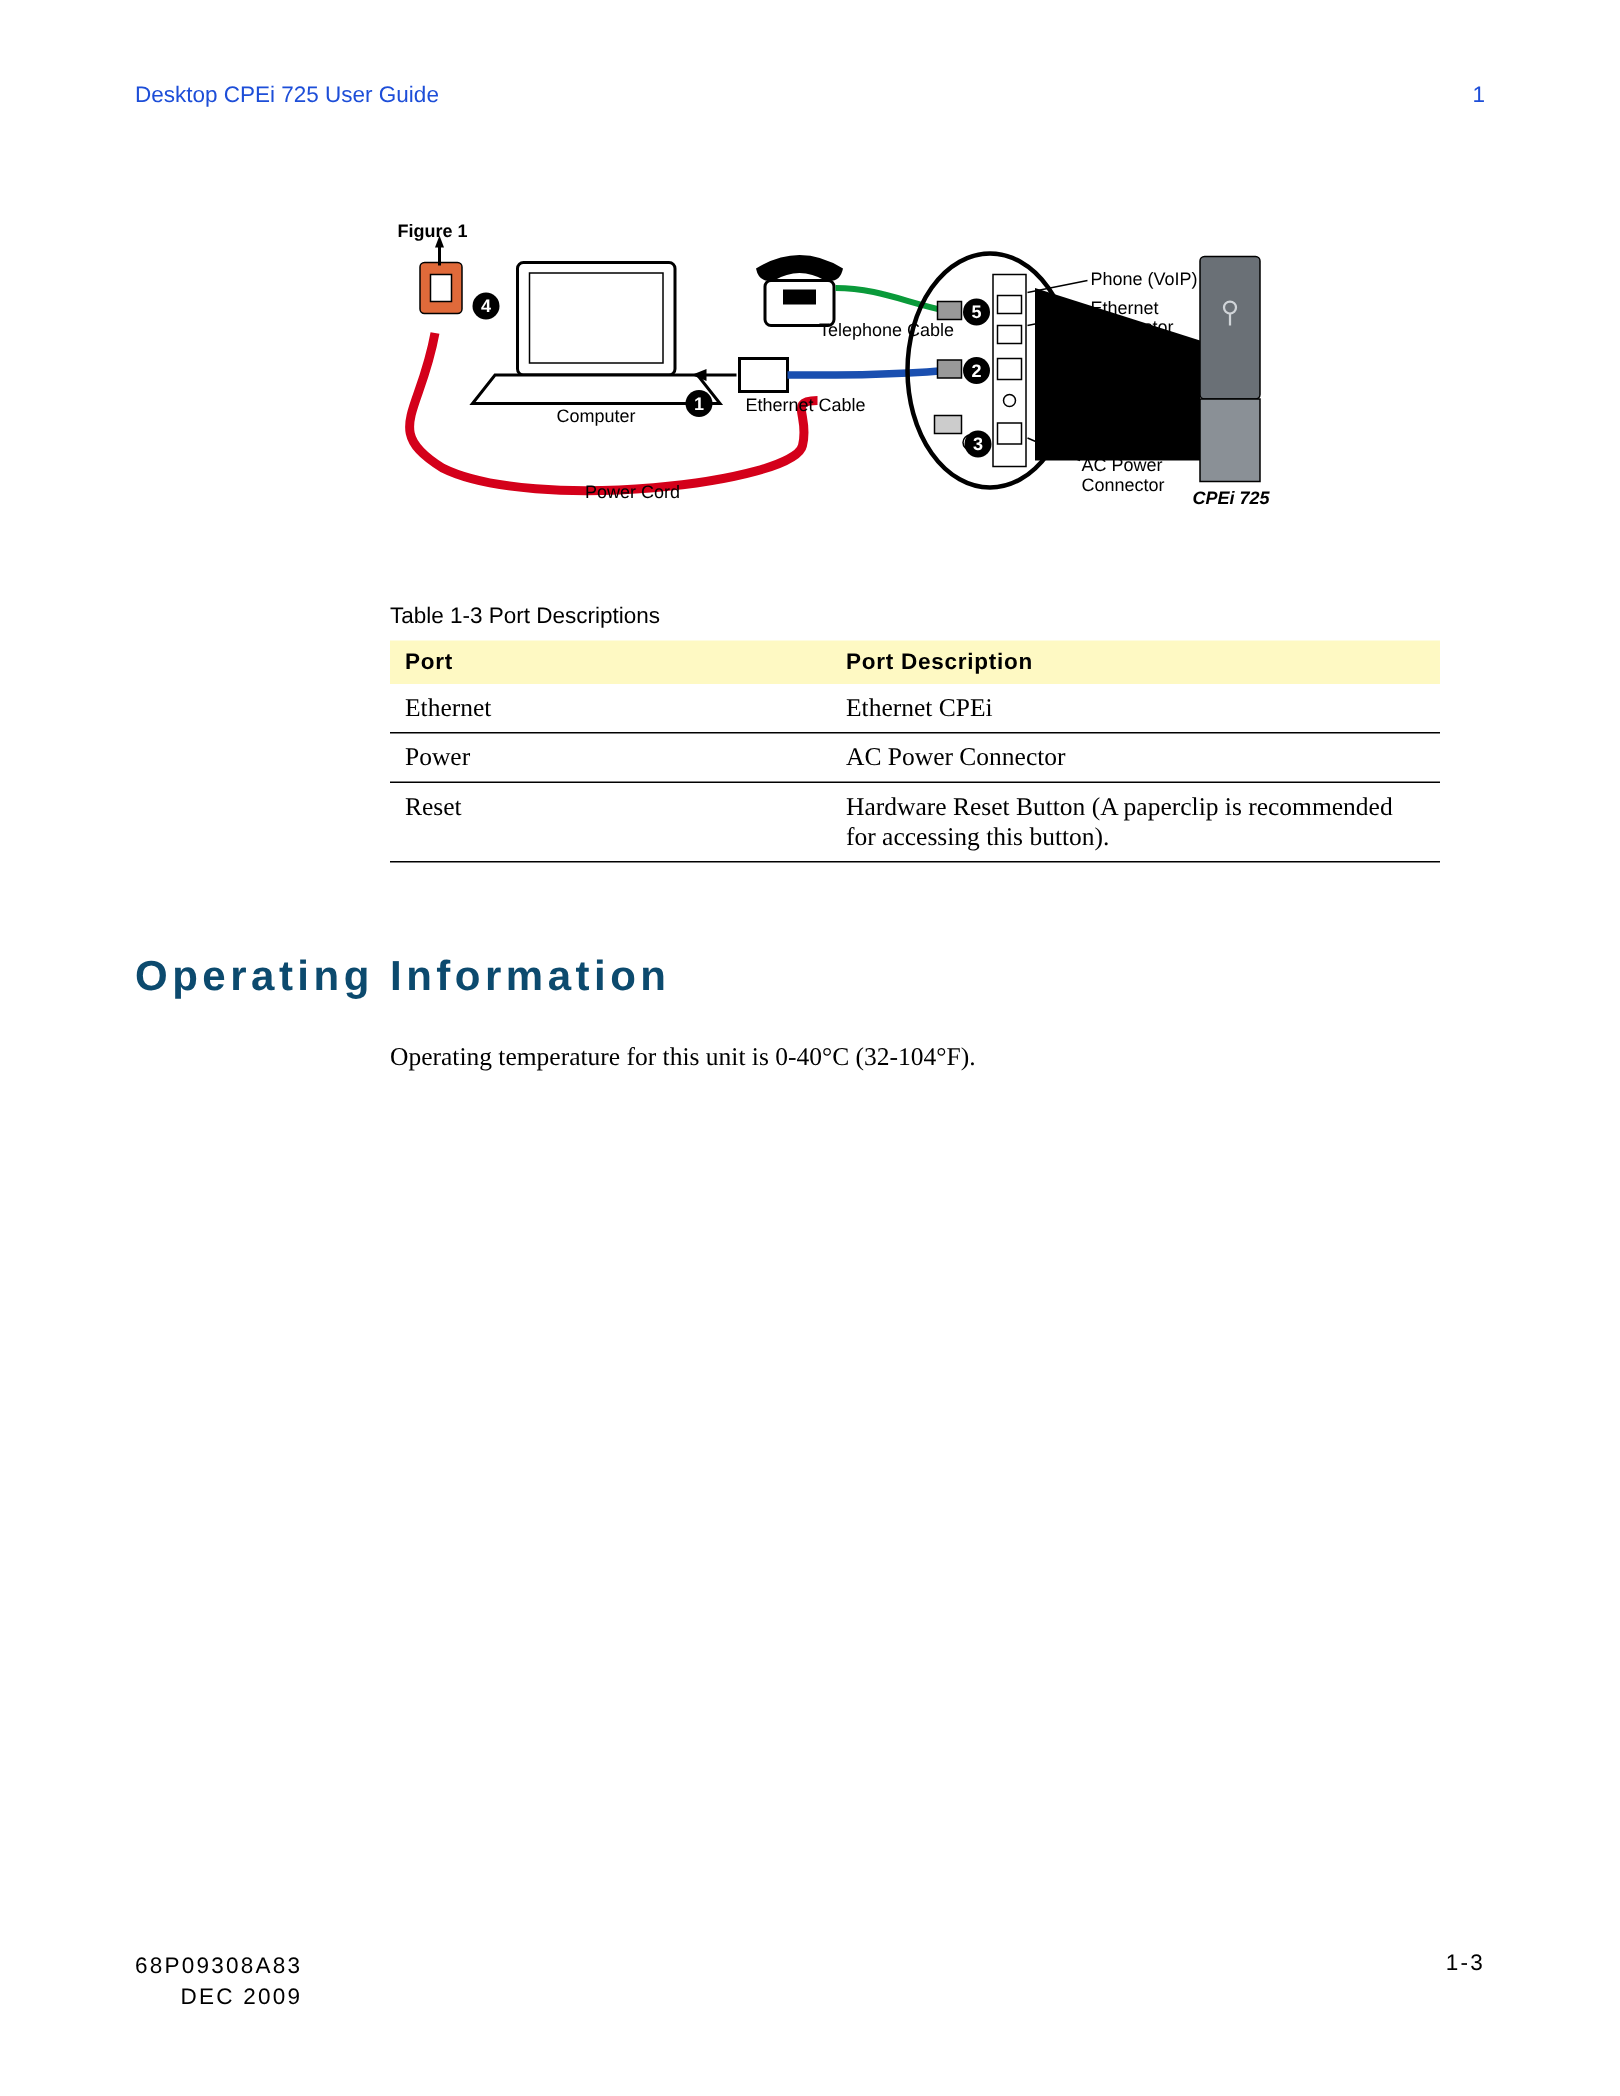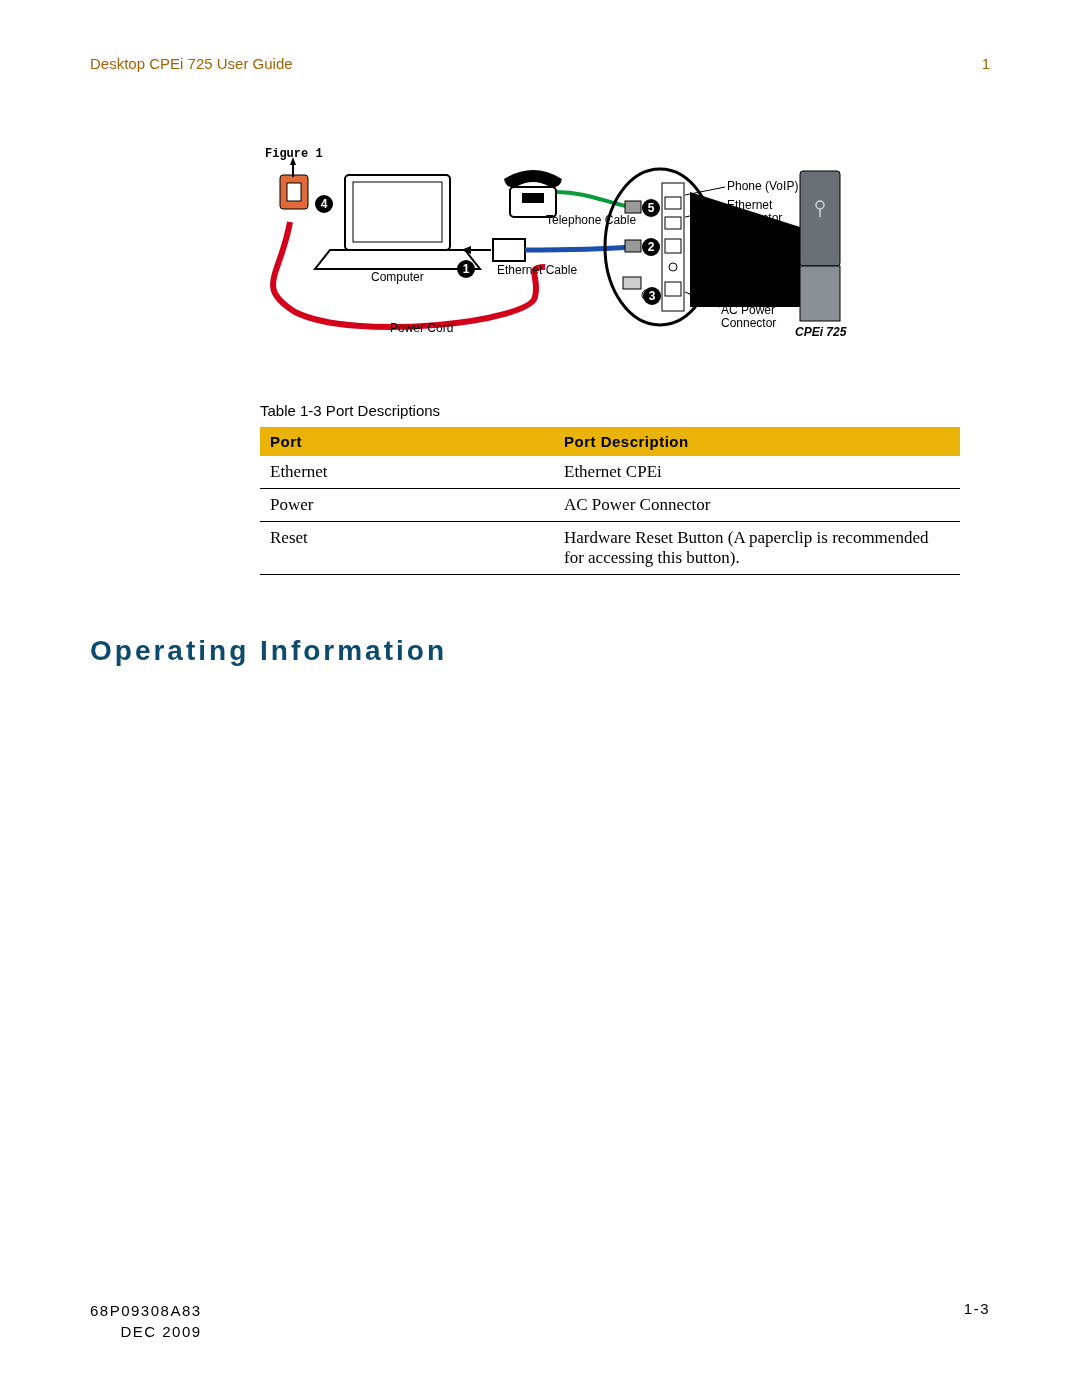--- a/index.html
+++ b/index.html
@@ -14,21 +14,21 @@
   .page {
     padding: 55px 90px 60px 90px;
     height: 100%;
     position: relative;
   }
   .header {
     display: flex;
     justify-content: space-between;
     font-family: Arial, Helvetica, sans-serif;
     font-size: 15px;
-    color: #a16207;
+    color: #1d4ed8;
     margin-bottom: 75px;
   }
   .figure-caption {
     font-size: 17px;
     margin-bottom: 60px;
   }
   .figure-caption .bold { font-weight: bold; }
   .diagram-wrap {
     display: flex;
     justify-content: center;
@@ -45,21 +45,21 @@
     margin-left: 170px;
     margin-bottom: 8px;
   }
   table.ports {
     margin-left: 170px;
     width: 700px;
     border-collapse: collapse;
     font-size: 17px;
   }
   table.ports th {
-    background: #eab308;
+    background: #fef9c3;
     font-family: Arial, Helvetica, sans-serif;
     font-weight: bold;
     text-align: left;
     padding: 6px 10px;
     font-size: 15px;
     letter-spacing: 0.5px;
   }
   table.ports td {
     padding: 6px 10px;
     border-bottom: 1px solid #000;
@@ -175,21 +175,21 @@
         <rect x="565" y="24" width="40" height="95" rx="3" fill="#6a7076" stroke="#000"></rect>
         <rect x="565" y="119" width="40" height="55" fill="#8a9096" stroke="#000"></rect>
         <circle cx="585" cy="58" r="4" fill="none" stroke="#d0d4d8" stroke-width="1.5"></circle>
         <line x1="585" y1="62" x2="585" y2="70" stroke="#d0d4d8" stroke-width="1.5"></line>
 
         <line x1="450" y1="48" x2="490" y2="40" stroke="#000"></line>
         <line x1="450" y1="70" x2="490" y2="62" stroke="#000"></line>
         <line x1="450" y1="145" x2="485" y2="160" stroke="#000"></line>
       </svg>
 
-      <span class="diag-label bold" style="left:30px; top:0px;font-family:Liberation Mono, monospace;">Figure 1</span>
+      <span class="diag-label bold" style="left:30px; top:0px;">Figure 1</span>
 
       <div class="num-badge" style="left:80px; top:48px;">4</div>
       <div class="num-badge" style="left:222px; top:113px;">1</div>
       <div class="num-badge" style="left:407px; top:91px;">2</div>
       <div class="num-badge" style="left:408px; top:140px;">3</div>
       <div class="num-badge" style="left:407px; top:52px;">5</div>
 
       <span class="diag-label" style="left:136px; top:123px;">Computer</span>
       <span class="diag-label" style="left:155px; top:174px;">Power Cord</span>
       <span class="diag-label" style="left:262px; top:116px;">Ethernet Cable</span>
@@ -221,20 +221,21 @@
         <td>AC Power Connector</td>
       </tr>
       <tr>
         <td>Reset</td>
         <td>Hardware Reset Button (A paperclip is recommended for accessing this button).</td>
       </tr>
     </tbody>
   </table>
 
   <h2 class="section-heading">Operating Information</h2>
+  <p class="body-text">Operating temperature for this unit is 0-40°C (32-104°F).</p>
 
   <div class="footer">
     <div class="left">
       <div>68P09308A83</div>
       <div>DEC 2009</div>
     </div>
     <div>1-3</div>
   </div>
 
 </div>

